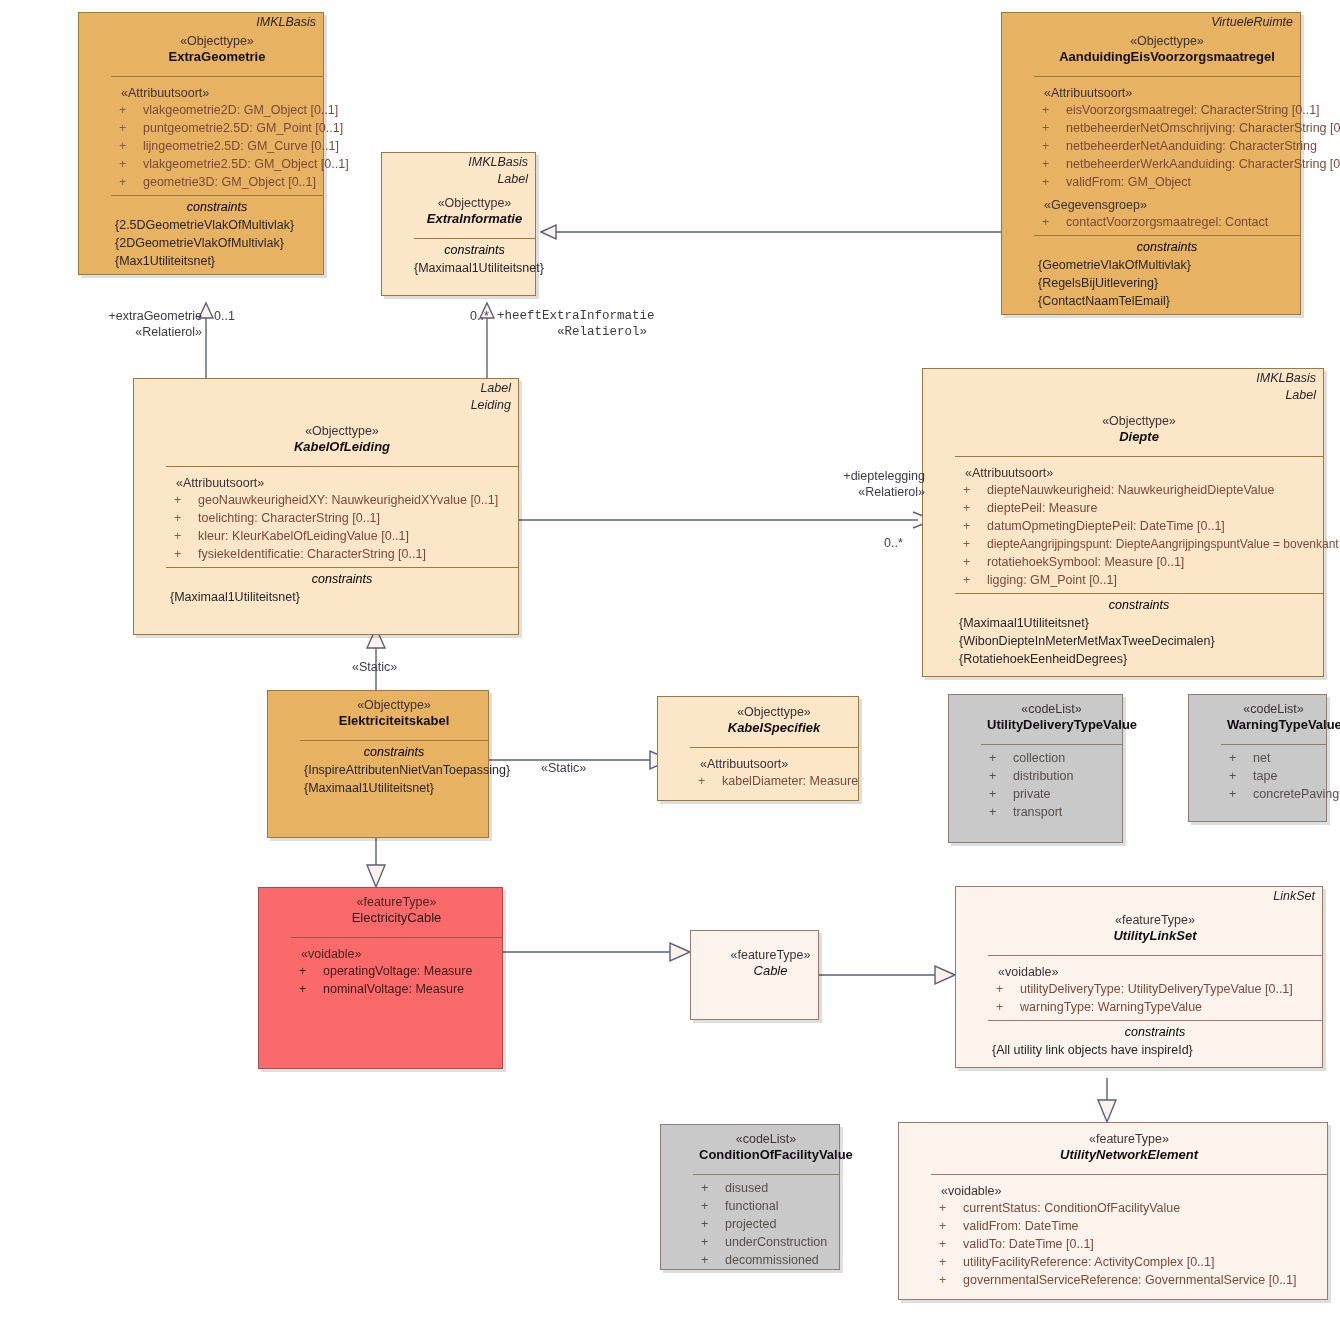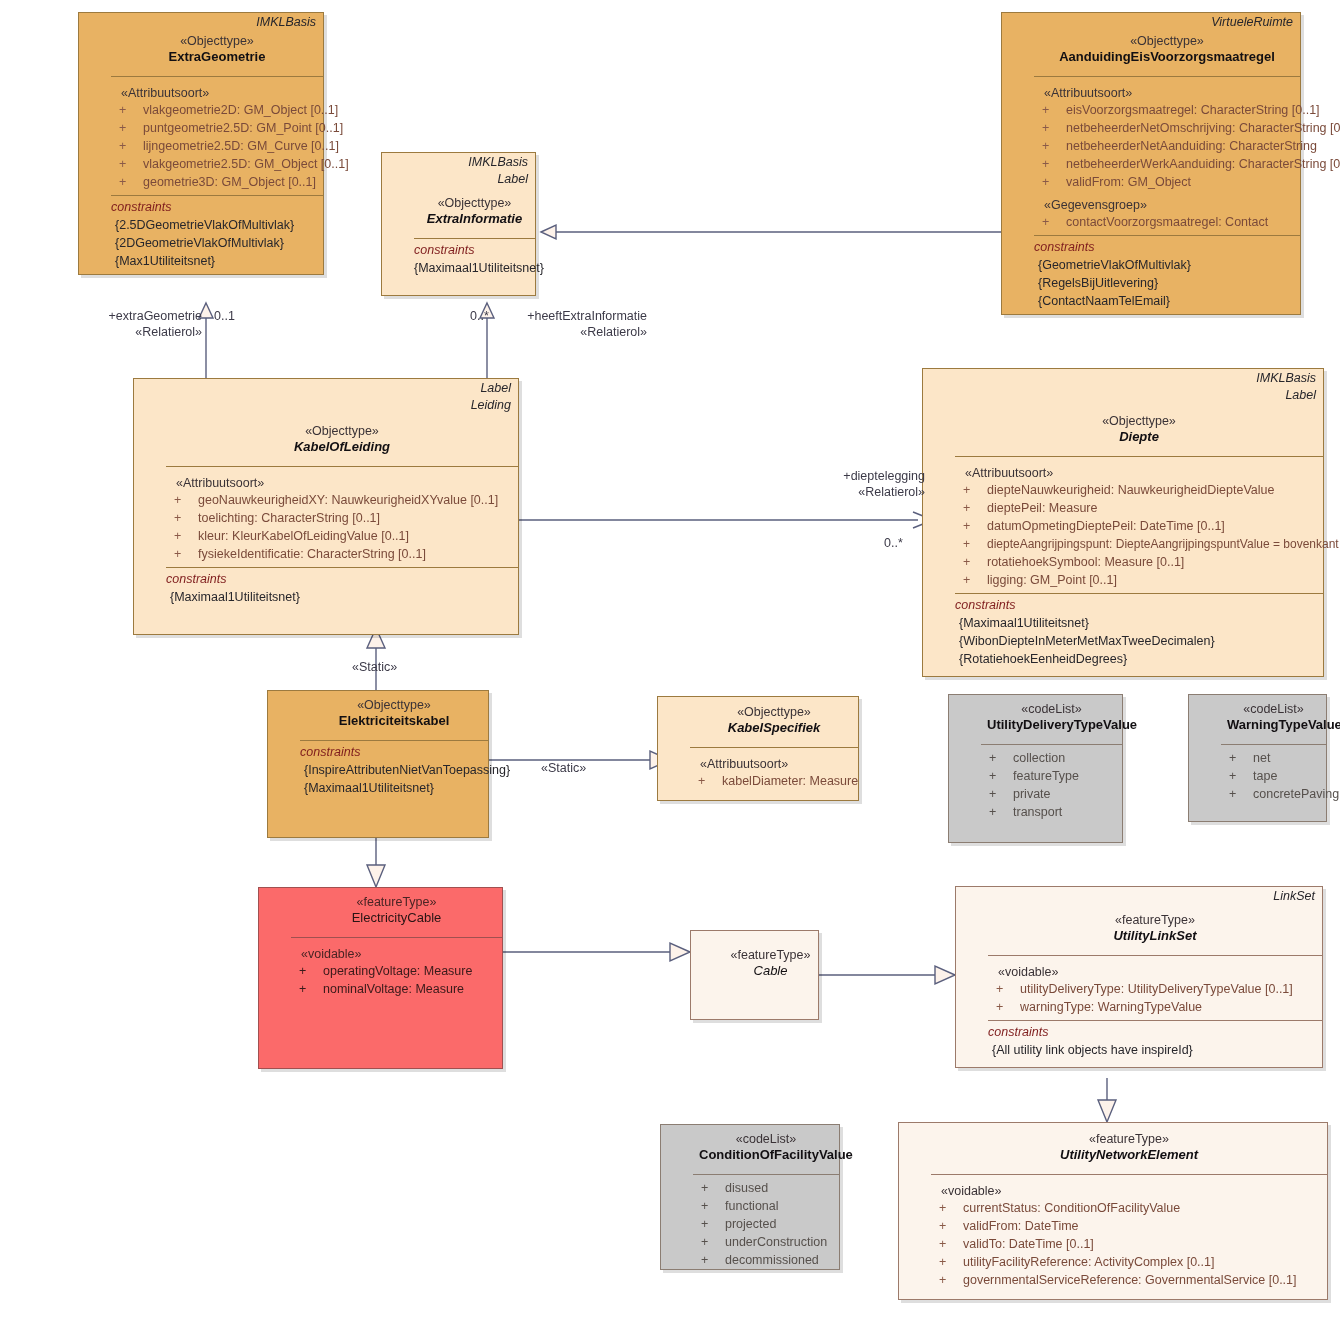--- a/index.html
+++ b/index.html
@@ -27,21 +27,21 @@
   .pkg{text-align:right;padding:2px 7px 0 0;font-style:italic;font-size:12.5px;color:#27262b;line-height:15px;}
   .hdr{text-align:center;padding:3px 6px 7px 6px;line-height:16px;}
   .stereo{font-size:12.5px;color:#3a3236;}
   .cname{font-size:13px;font-weight:bold;color:#120f12;}
   .cname.ital{font-style:italic;}
   .grpname{font-size:12.5px;color:#3a3236;padding:5px 0 1px 10px;}
   .attr{font-size:12.5px;color:#7a4a3a;line-height:18px;padding-left:8px;white-space:nowrap;}
   .attr .pl{display:inline-block;width:24px;color:#8a5a48;}
   .grey .attr{color:#56504c;}
   .grey .attr .pl{color:#56504c;}
-  .conhdr{text-align:left;font-style:italic;font-size:12.5px;color:#7f1d1d;padding:4px 0 2px 0;}
+  .conhdr{text-align:center;font-style:italic;font-size:12.5px;color:#000000;padding:4px 0 2px 0;}
   .conline{font-size:12.5px;color:#27262b;padding-left:4px;line-height:18px;white-space:nowrap;}
   .sec{padding-bottom:4px;margin-left:32px;}
   .pad6{padding-top:4px;}
 
   .lbl{position:absolute;font-size:12.5px;color:#3c3a48;line-height:16px;white-space:nowrap;}
   .lbl.c{text-align:right;}
 </style>
 </head>
 <body>
 
@@ -229,21 +229,21 @@
 
   <div class="cls t-grey grey" style="left:948px;top:694px;width:175px;height:149px;">
     <div class="sec">
       <div class="hdr" style="padding-top:6px">
         <div class="stereo">«codeList»</div>
         <div class="cname">UtilityDeliveryTypeValue</div>
       </div>
     </div>
     <div class="sec pad6">
       <div class="attr"><span class="pl">+</span><span>collection</span></div>
-      <div class="attr"><span class="pl">+</span><span>featureType</span></div>
+      <div class="attr"><span class="pl">+</span><span>distribution</span></div>
       <div class="attr"><span class="pl">+</span><span>private</span></div>
       <div class="attr"><span class="pl">+</span><span>transport</span></div>
     </div>
   </div>
 
   <div class="cls t-grey grey" style="left:1188px;top:694px;width:139px;height:128px;">
     <div class="sec">
       <div class="hdr" style="padding-top:6px">
         <div class="stereo">«codeList»</div>
         <div class="cname">WarningTypeValue</div>
@@ -330,21 +330,21 @@
       <div class="attr"><span class="pl">+</span><span>governmentalServiceReference: GovernmentalService [0..1]</span></div>
     </div>
   </div>
 
   <div class="lbl c" style="left:52px;top:308px;width:150px;">
     <div>+extraGeometrie</div>
     <div>«Relatierol»</div>
   </div>
   <div class="lbl" style="left:214px;top:308px;">0..1</div>
 
-  <div class="lbl c" style="left:497px;top:308px;width:150px;">
+  <div class="lbl c" style="left:497px;top:308px;width:150px;font-family:Liberation Mono, monospace;">
     <div>+heeftExtraInformatie</div>
     <div>«Relatierol»</div>
   </div>
   <div class="lbl" style="left:470px;top:308px;">0..*</div>
 
   <div class="lbl c" style="left:795px;top:468px;width:130px;">
     <div>+dieptelegging</div>
     <div>«Relatierol»</div>
   </div>
   <div class="lbl" style="left:884px;top:535px;">0..*</div>

